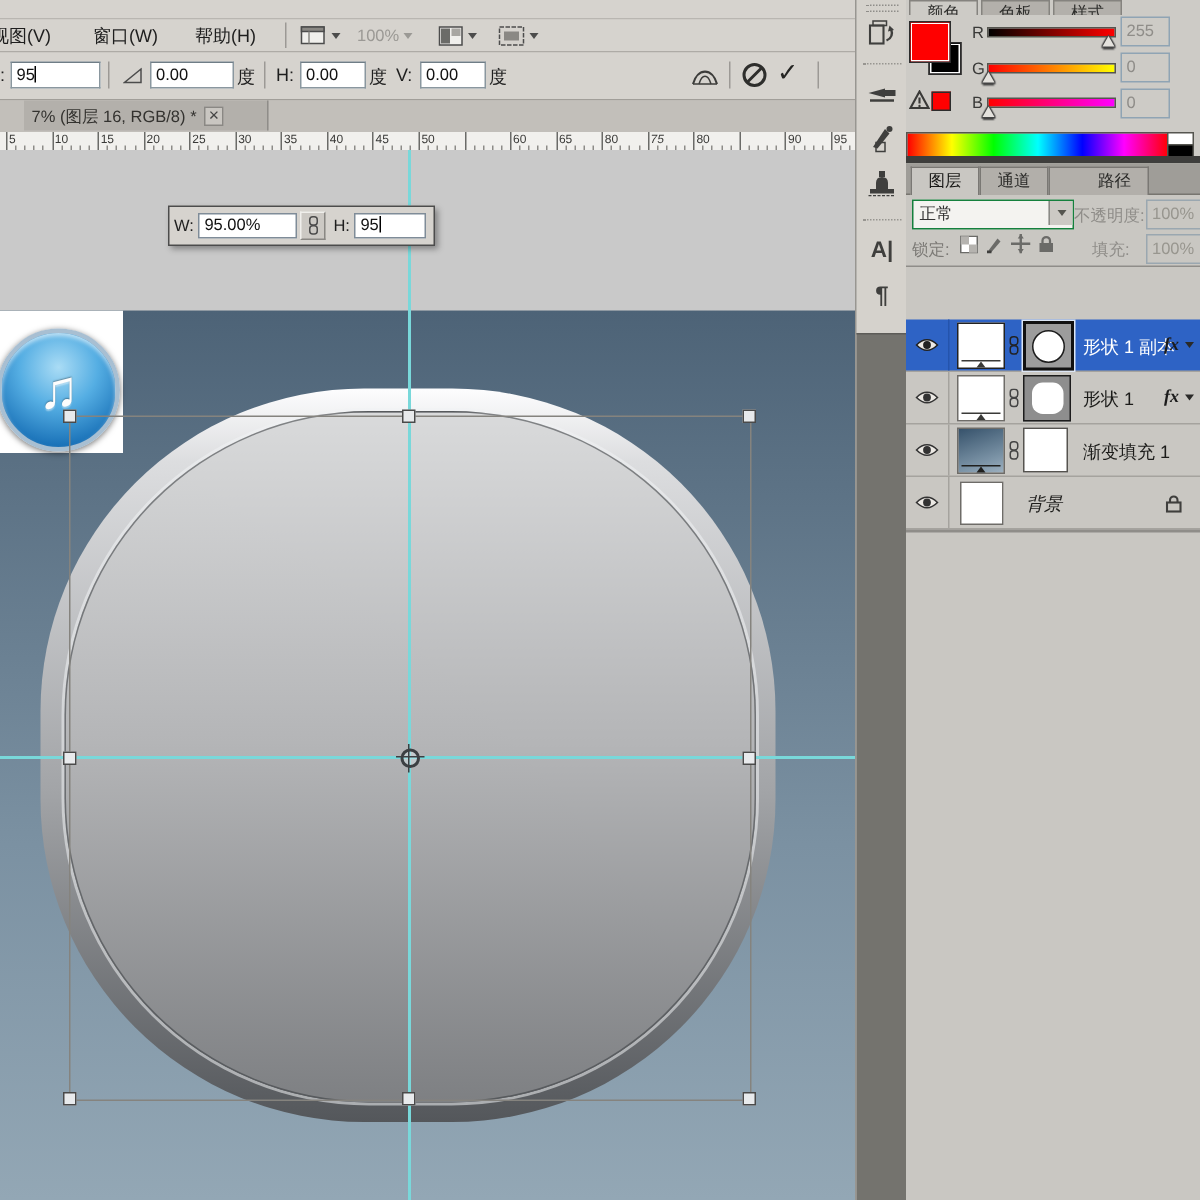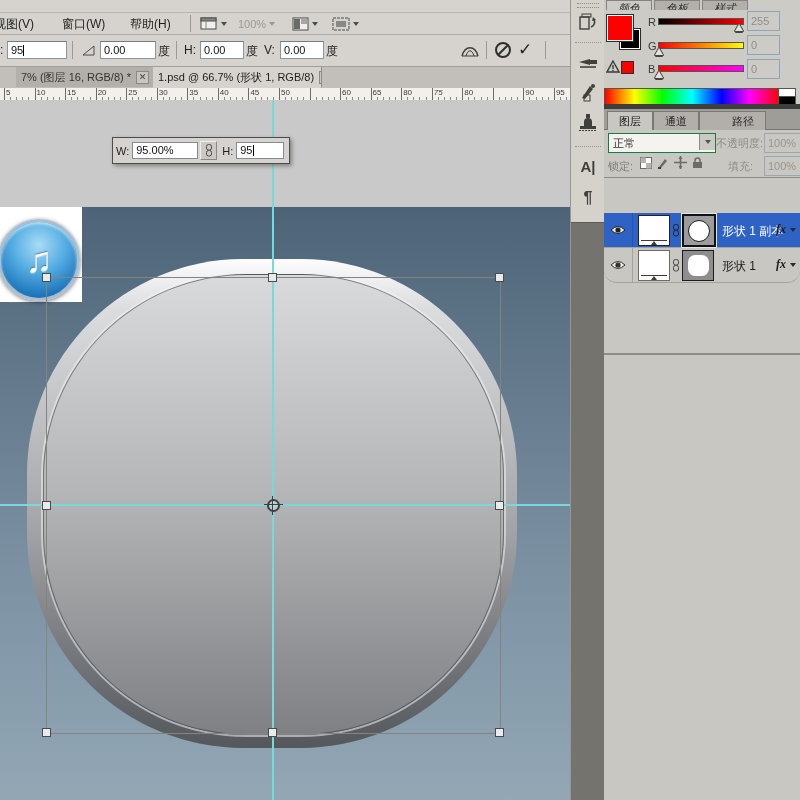--- a/index.html
+++ b/index.html
@@ -56,21 +56,21 @@
   .chain-btn{width:15px;height:17px;background:#ccc9c4;border:1px solid #8a8884;border-top-color:#f0efec;border-left-color:#f0efec;margin:0 2px;display:flex;align-items:center;justify-content:center;}
   
   .dock{left:570px;top:0;width:34px;height:800px;background:#d5d2cc;border-left:1px solid #989691;}
   .dock-lower{position:absolute;left:0;top:222px;width:34px;height:578px;background:#74736e;border-top:1px solid #5d5c58;}
   .dock-grip{position:absolute;left:6px;width:22px;height:3px;border-top:1px dotted #8f8d89;border-bottom:1px dotted #8f8d89;}
   .dock-icon{position:absolute;left:4px;width:26px;height:24px;display:flex;align-items:center;justify-content:center;color:#3f3f3d;}
   .dock-sep{position:absolute;left:4px;width:26px;border-top:1px dotted #979590;}
   
   .panels{left:604px;top:0;width:196px;height:800px;background:#cdcbc6;}
   .cp-tabs{position:absolute;left:2px;top:0;height:10px;overflow:hidden;display:flex;}
-  .cp-tab{width:44px;height:18px;font-size:11px;text-align:center;background:#b3b0ab;border:1px solid #85837f;border-bottom:none;margin-right:2px;color:#2e2e2c;font-style:italic;}
+  .cp-tab{width:44px;height:18px;font-size:11px;text-align:center;background:#b3b0ab;border:1px solid #85837f;border-bottom:none;margin-right:2px;color:#2e2e2c;}
   .cp-tab.active{background:#cdcbc6;}
   .swatch{position:absolute;border:1px solid #2c2c2c;box-shadow:inset 0 0 0 1px #fff;}
   .slider-track{position:absolute;height:5px;border:1px solid #55554f;}
   .slider-thumb{position:absolute;width:0;height:0;border-left:4px solid transparent;border-right:4px solid transparent;border-bottom:7px solid #e4e2dd;filter:drop-shadow(0 -1px 0 #444) drop-shadow(1px 1px 0 #444) drop-shadow(-1px 1px 0 #444);}
   .val-box{position:absolute;width:28px;height:18px;border:1px solid #8fa4b4;font-size:11px;color:#8f8d89;line-height:18px;padding-left:3px;}
   .cp-label{position:absolute;font-size:11px;color:#3a3a38;}
   .spectrum{position:absolute;left:0;top:88px;width:174px;height:15px;border:1px solid #55554f;
      background:linear-gradient(90deg,#f00 0%,#ff0 17%,#0f0 33%,#0ff 50%,#00f 67%,#f0f 83%,#f00 100%);}
   .panel-divider{position:absolute;left:0;top:104px;width:196px;height:5px;background:#3e3e3c;}
   
@@ -168,24 +168,20 @@
           <line x1="4.5" y1="13.5" x2="13.5" y2="4.5" stroke="#2e2e2c" stroke-width="2"></line>
         </svg>
     </div>
     <div class="abs" style="left:518px;top:4px;font-size:17px;font-weight:bold;color:#252523;">✓</div>
     <div class="vsep" style="left:545px;top:6px;height:18px;"></div>
   </div>
 
   <div class="abs tabbar">
     <div class="doctab inactive" style="left:16px;width:152px;">
       <span>7% (图层 16, RGB/8) *</span>
-      <span class="tab-close">✕</span>
-    </div>
-    <div class="doctab active" style="left:153px;width:158px;">
-      <span>1.psd @ 66.7% (形状 1, RGB/8)</span>
       <span class="tab-close">✕</span>
     </div>
   </div>
 
   <div class="abs ruler">
       <div class="tick-major" style="left: 4px;"></div>
       <div class="tick-label" style="left: 6px;">5</div>
       <div class="tick-minor" style="left: 10.11px;"></div>
       <div class="tick-minor" style="left: 16.22px;"></div>
       <div class="tick-minor" style="left: 22.33px;"></div>
@@ -477,21 +473,21 @@
             <rect x="1.5" y="6.5" width="5" height="5.5" rx="2" fill="none" stroke="#222"></rect>
           </svg>
         <div class="mask-thumb selected" style="left:78px;top:1px;width:30px;height:29px;">
           <div style="width:20px;height:20px;background:#fff;border-radius:50%;border:1px solid #1c1c1c;"></div>
         </div>
         <div class="lname">形状 1 副本</div>
         <div class="fx">fx</div>
         <div class="fx-arrow"></div>
       </div>
 
-      <div class="lrow" style="top:139px;border-radius:13px;">
+      <div class="lrow" style="top:139px;">
         <div class="eye-cell">
           <svg width="16" height="10">
               <path d="M1,5 Q8,-2 15,5 Q8,12 1,5 Z" fill="#ece9e4" stroke="#333"></path>
               <circle cx="8" cy="5" r="2.6" fill="#333"></circle>
             </svg>
         </div>
         <div class="thumb" style="left:34px;top:2px;width:30px;height:29px;">
           <div class="fill-underline"></div>
           <div class="fill-tri"></div>
         </div>
@@ -500,18 +496,50 @@
             <rect x="1.5" y="6.5" width="5" height="5.5" rx="2" fill="none" stroke="#444"></rect>
           </svg>
         <div class="mask-thumb" style="left:78px;top:2px;width:30px;height:29px;background:#8e8e8e;">
           <div style="width:21px;height:21px;background:#fff;border-radius:34%;"></div>
         </div>
         <div class="lname">形状 1</div>
         <div class="fx">fx</div>
         <div class="fx-arrow"></div>
       </div>
 
-
+      <div class="lrow" style="top:174px;">
+        <div class="eye-cell">
+          <svg width="16" height="10">
+              <path d="M1,5 Q8,-2 15,5 Q8,12 1,5 Z" fill="#ece9e4" stroke="#333"></path>
+              <circle cx="8" cy="5" r="2.6" fill="#333"></circle>
+            </svg>
+        </div>
+        <div class="thumb" style="left:34px;top:2px;width:30px;height:29px;background:linear-gradient(160deg,#36526b 0%,#7b93a6 70%,#9db0bf 100%);">
+          <div class="fill-underline" style="background:#20201e;"></div>
+          <div class="fill-tri" style="border-bottom-color:#20201e;"></div>
+        </div>
+        <svg class="abs" style="left:68px;top:11px;" width="8" height="13">
+            <rect x="1.5" y="0.5" width="5" height="5.5" rx="2" fill="none" stroke="#444"></rect>
+            <rect x="1.5" y="6.5" width="5" height="5.5" rx="2" fill="none" stroke="#444"></rect>
+          </svg>
+        <div class="thumb" style="left:78px;top:2px;width:28px;height:28px;border-color:#55534f;"></div>
+        <div class="lname">渐变填充 1</div>
+      </div>
+
+      <div class="lrow" style="top:209px;">
+        <div class="eye-cell">
+          <svg width="16" height="10">
+              <path d="M1,5 Q8,-2 15,5 Q8,12 1,5 Z" fill="#ece9e4" stroke="#333"></path>
+              <circle cx="8" cy="5" r="2.6" fill="#333"></circle>
+            </svg>
+        </div>
+        <div class="thumb" style="left:36px;top:3px;width:27px;height:27px;"></div>
+        <div class="lname" style="left:80px;font-style:italic;">背景</div>
+        <svg class="abs" style="right:12px;top:11px;" width="11" height="13">
+            <rect x="1" y="6" width="9" height="6" fill="none" stroke="#3f3f3d" stroke-width="1.4"></rect>
+            <path d="M3,6 L3,4.5 A2.5,2.5 0 0 1 8,4.5 L8,6" fill="none" stroke="#3f3f3d" stroke-width="1.4"></path>
+          </svg>
+      </div>
       <div class="abs" style="left:0;top:244px;width:196px;height:2px;background:#8f8d89;"></div>
     </div>
   </div>
 
 </div>
 
 </body></html>

